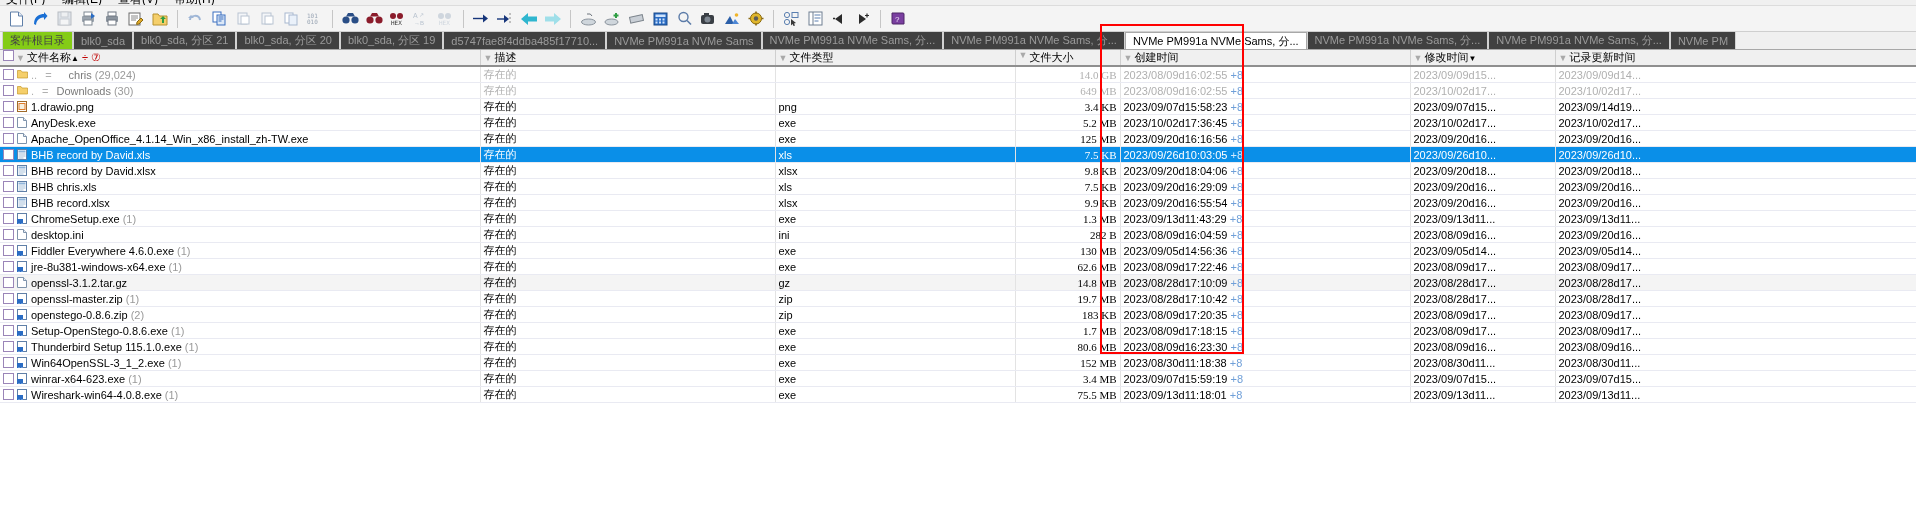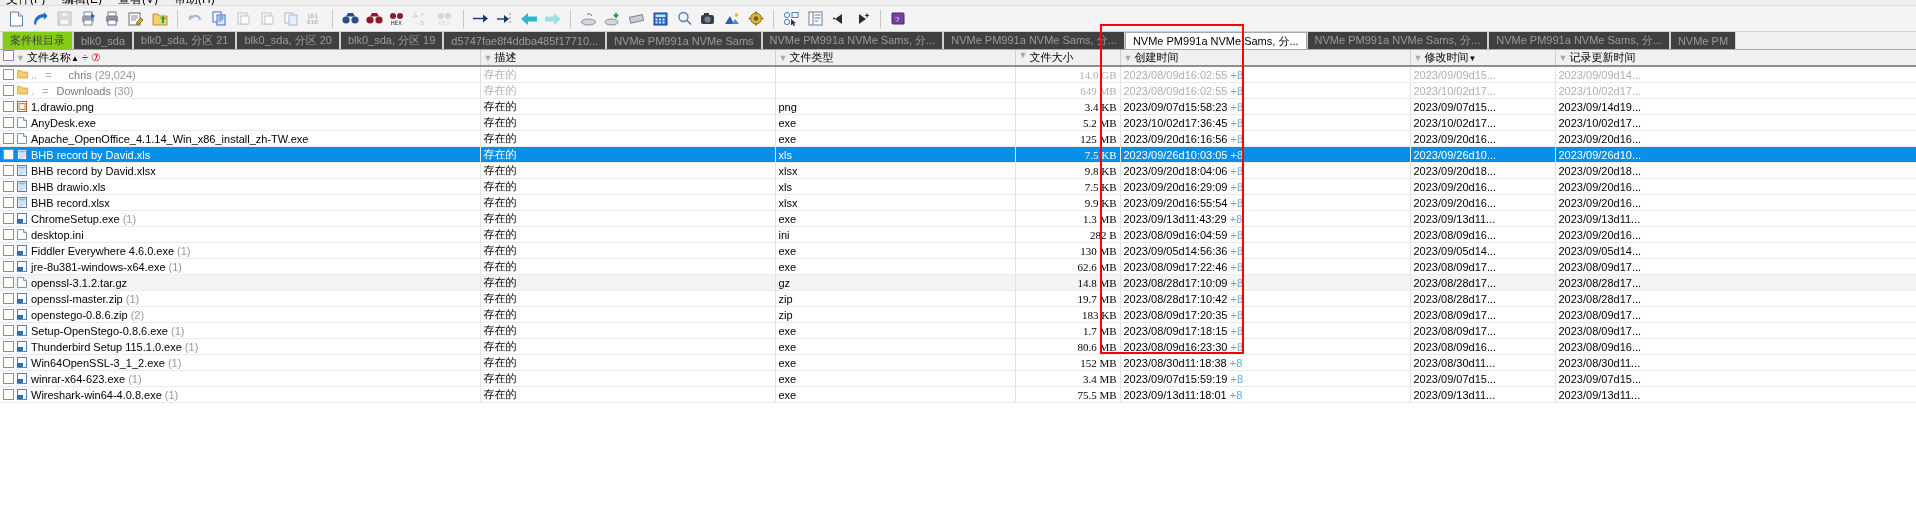--- a/index.html
+++ b/index.html
@@ -640,21 +640,21 @@
           </tr>
           <tr class="row">
             <td class="name">
               <div class="namecell">
                 <span class="chk"></span>
                 <span class="ficon"><svg width="10" height="11" viewBox="0 0 10 11">
                     <rect x="0.5" y="0.5" width="9" height="10" fill="#fff" stroke="#5f7fa8"></rect>
                     <rect x="1.5" y="1.5" width="7" height="2" fill="#8fb4d9"></rect>
                     <path d="M1.5 5h7M1.5 7h7M1.5 9h5" stroke="#7fa3c9" stroke-width=".7"></path>
                   </svg></span>
-                <span>BHB drawio.xls</span>
+                <span>BHB chris.xls</span>
               </div>
             </td>
             <td>存在的</td>
             <td>xls</td>
             <td class="num size">7.5 KB</td>
             <td class="date"><span>2023/09/20d16:29:09 </span><span class="tz">+8</span></td>
             <td class="date">2023/09/20d16...</td>
             <td class="date">2023/09/20d16...</td>
           </tr>
           <tr class="row">

